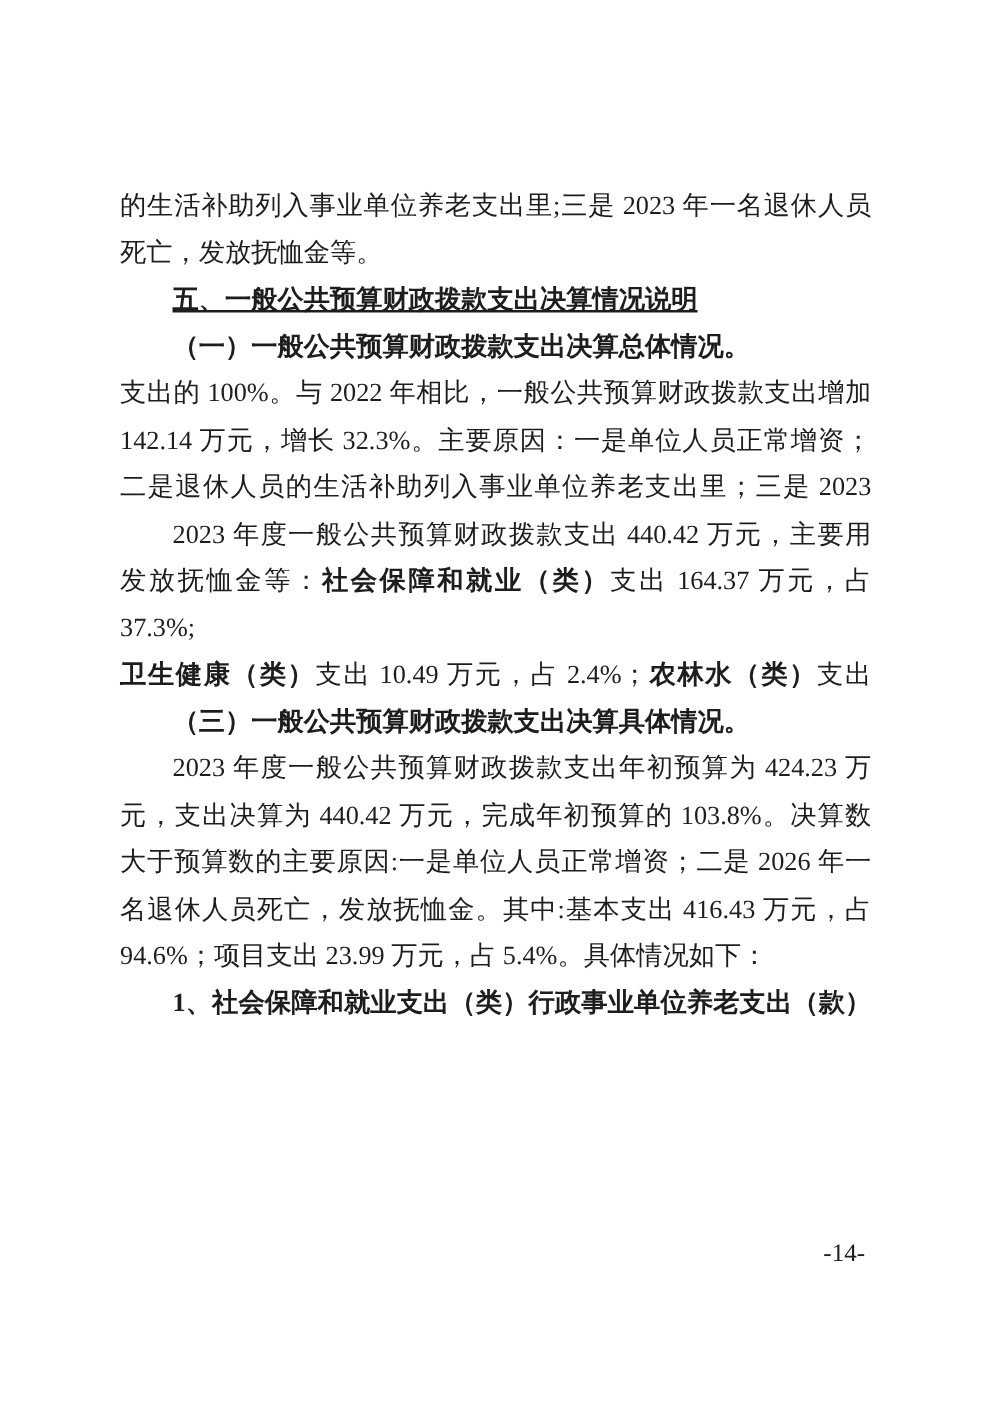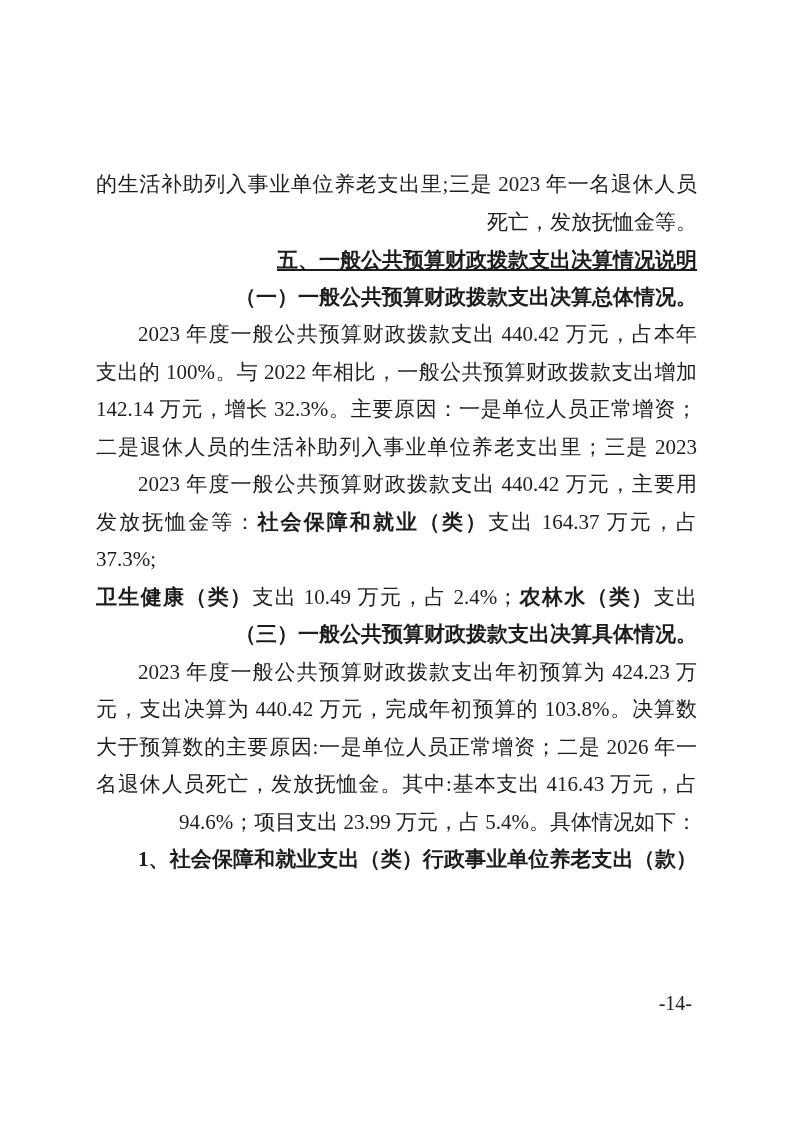--- a/index.html
+++ b/index.html
@@ -13,28 +13,27 @@
     position: relative;
     overflow: hidden;
     font-family: "Liberation Serif", "DejaVu Serif", serif;
     color: #1d1d1d;
   }
   .doc-body {
     position: absolute;
     left: 96px;
     top: 146px;
     width: 601px;
-    margin-top: 20px;
   }
   .line {
     font-size: 21px;
     line-height: 37.5px;
     font-family: "Liberation Serif", "DejaVu Serif", serif;
     color: #1d1d1d;
-    text-align: right;
+    text-align: left;
   }
   .line.just {
     text-align: justify;
     text-align-last: justify;
   }
   .line.ind {
     text-indent: 42px;
   }
   .line.heading-sans {
     font-family: "Liberation Sans", "DejaVu Sans", sans-serif;
@@ -59,21 +58,20 @@
 </style>
 </head>
 <body>
 
 <main>
   <section class="doc-body">
       <div class="line just"><span class="seg">的生活补助列入事业单位养老支出里;三是 2023 年一名退休人员</span></div>
       <div class="line"><span class="seg">死亡，发放抚恤金等。</span></div>
       <div class="line heading-sans ind"><span class="seg b">五、一般公共预算财政拨款支出决算情况说明</span></div>
       <div class="line heading-serif ind"><span class="seg b">（一）一般公共预算财政拨款支出决算总体情况。</span></div>
-      <div class="line just ind"><span class="seg">2023 年度一般公共预算财政拨款支出 440.42 万元，占本年</span></div>
       <div class="line just"><span class="seg">支出的 100%。与 2022 年相比，一般公共预算财政拨款支出增加</span></div>
       <div class="line just"><span class="seg">142.14 万元，增长 32.3%。主要原因：一是单位人员正常增资；</span></div>
       <div class="line just"><span class="seg">二是退休人员的生活补助列入事业单位养老支出里；三是 2023</span></div>
       <div class="line just ind"><span class="seg">2023 年度一般公共预算财政拨款支出 440.42 万元，主要用</span></div>
       <div class="line just"><span class="seg">发放抚恤金等：</span><span class="seg b">社会保障和就业（类）</span><span class="seg">支出 164.37 万元，占 37.3%;</span></div>
       <div class="line just"><span class="seg b">卫生健康（类）</span><span class="seg">支出 10.49 万元，占 2.4%；</span><span class="seg b">农林水（类）</span><span class="seg">支出</span></div>
       <div class="line heading-serif ind"><span class="seg b">（三）一般公共预算财政拨款支出决算具体情况。</span></div>
       <div class="line just ind"><span class="seg">2023 年度一般公共预算财政拨款支出年初预算为 424.23 万</span></div>
       <div class="line just"><span class="seg">元，支出决算为 440.42 万元，完成年初预算的 103.8%。决算数</span></div>
       <div class="line just"><span class="seg">大于预算数的主要原因:一是单位人员正常增资；二是 2026 年一</span></div>

